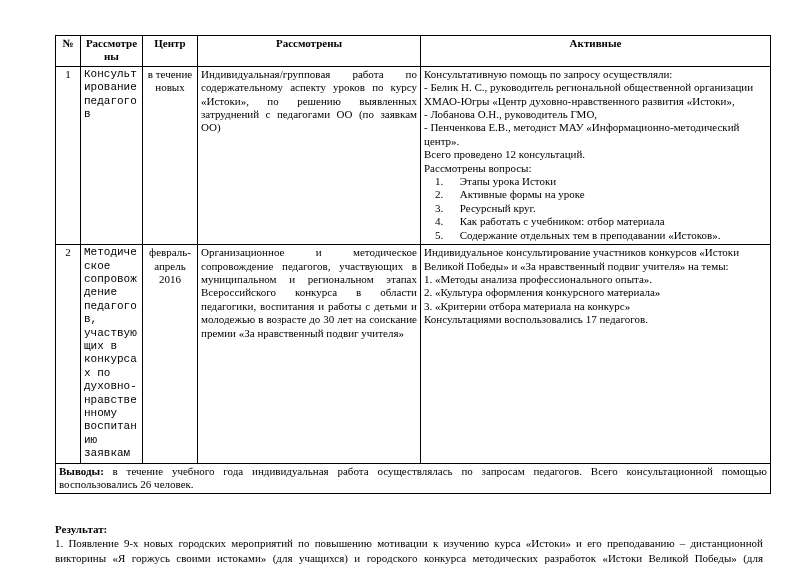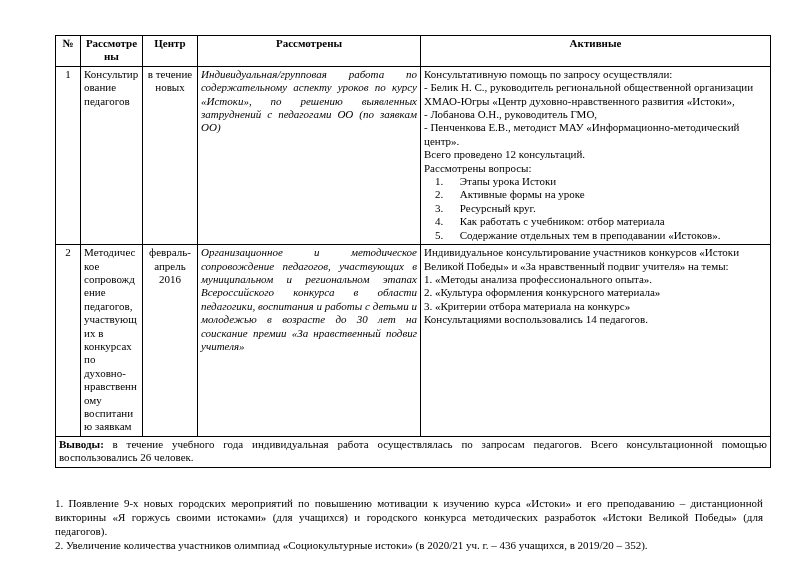--- a/index.html
+++ b/index.html
@@ -21,23 +21,23 @@
   }
   .doc th, .doc td {
     border: 1px solid #000;
     vertical-align: top;
     padding: 1px 3px 2px 3px;
     line-height: 1.22;
     font-size: 11px;
   }
   .doc th { font-weight: bold; text-align: center; overflow-wrap: anywhere; }
   .center  { text-align: center; }
-  .justify { text-align: justify; font-style: italic; }
+  .justify { text-align: justify; }
   .pre     { white-space: pre-wrap; margin-left: 48px; }
-  .wrap-any{ overflow-wrap: anywhere; }
+  .wrap-any{ overflow-wrap: anywhere; font-family: Liberation Mono, monospace; }
   .bold    { font-weight: bold; }
 
   .footer-cell { text-align: justify; }
 
   .below { margin-top: 28px; width: 708px; }
   .below p { margin: 0; text-align: justify; line-height: 1.28; }
   .below .title { font-weight: bold; }
 </style>
 </head>
 <body>
@@ -81,30 +81,31 @@
       </tr>
       <tr>
         <td class="center">2</td>
         <td class="wrap-any">Методическое сопровождение педагогов, участвующих в конкурсах по духовно-нравственному воспитанию заявкам</td>
         <td class="center">февраль-апрель 2016</td>
         <td class="justify">Организационное и методическое сопровождение педагогов, участвующих в муниципальном и региональном этапах Всероссийского конкурса в области педагогики, воспитания и работы с детьми и молодежью в возрасте до 30 лет на соискание премии «За нравственный подвиг учителя»</td>
         <td class="pre">Индивидуальное консультирование участников конкурсов «Истоки Великой Победы» и «За нравственный подвиг учителя» на темы:
 1. «Методы анализа профессионального опыта».
 2. «Культура оформления конкурсного материала»
 3. «Критерии отбора материала на конкурс»
-Консультациями воспользовались 14 педагогов.</td>
+Консультациями воспользовались 17 педагогов.</td>
       </tr>
     </tbody>
     <tfoot>
       <tr>
         <td class="footer-cell" colspan="5">
           <span class="bold">Выводы:</span><span> в течение учебного года индивидуальная работа осуществлялась по запросам педагогов. Всего консультационной помощью воспользовались 26 человек.</span>
         </td>
       </tr>
     </tfoot>
   </table>
 
   <div class="below">
+    <p class="title">Результат:</p>
     <p>1. Появление 9-х  новых городских мероприятий по повышению мотивации к изучению курса «Истоки» и его преподаванию – дистанционной викторины «Я горжусь своими истоками» (для учащихся) и городского конкурса методических разработок «Истоки Великой Победы» (для педагогов).</p>
     <p>2. Увеличение количества участников олимпиад  «Социокультурные истоки» (в 2020/21 уч. г. – 436 учащихся, в 2019/20 – 352).</p>
   </div>
 
 </div>
 
 </body></html>

